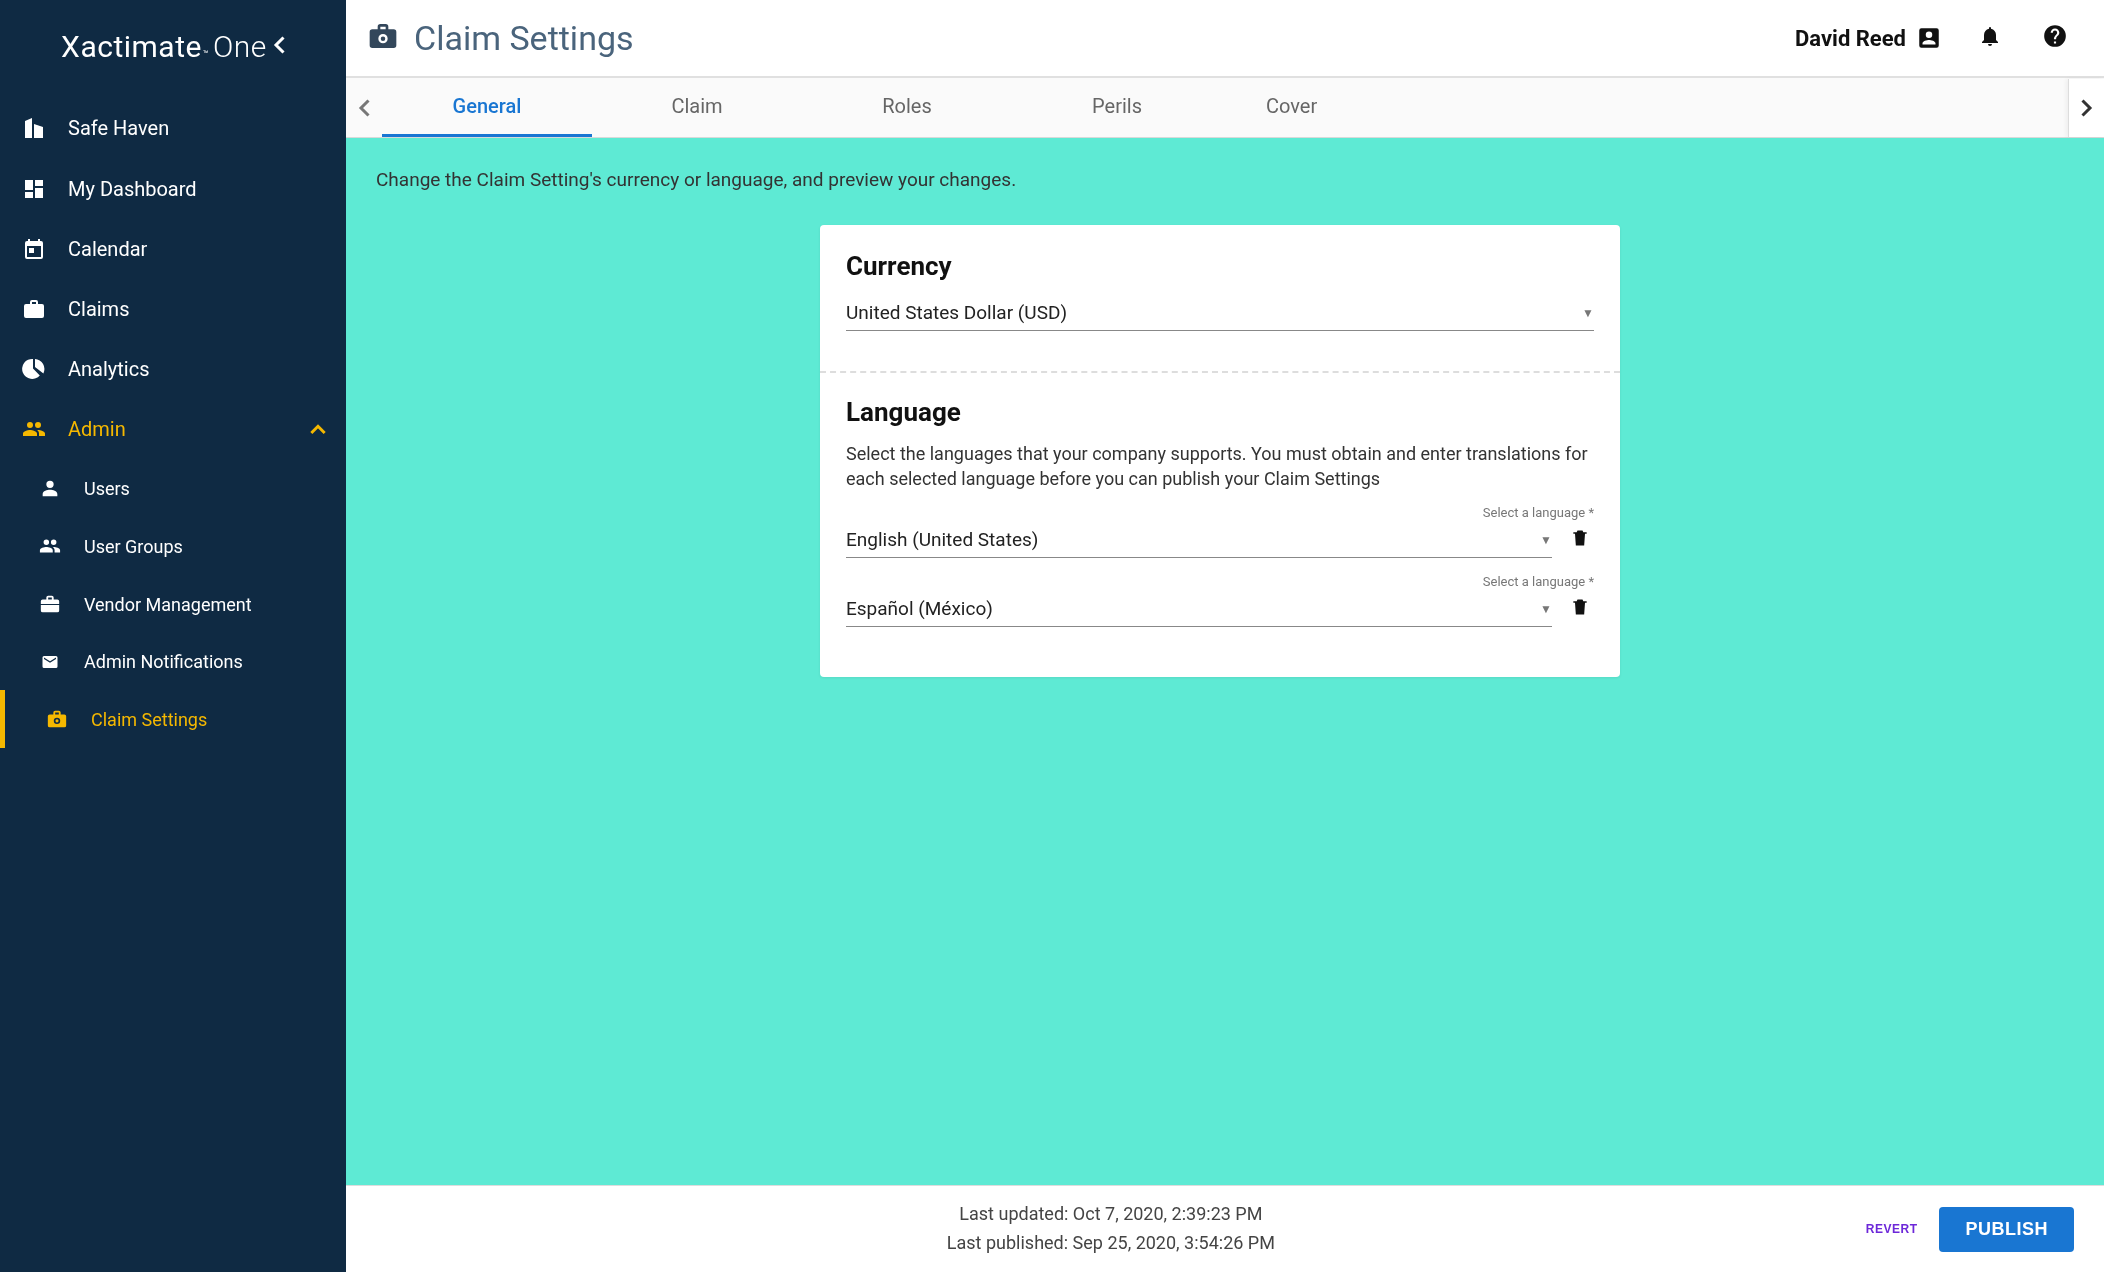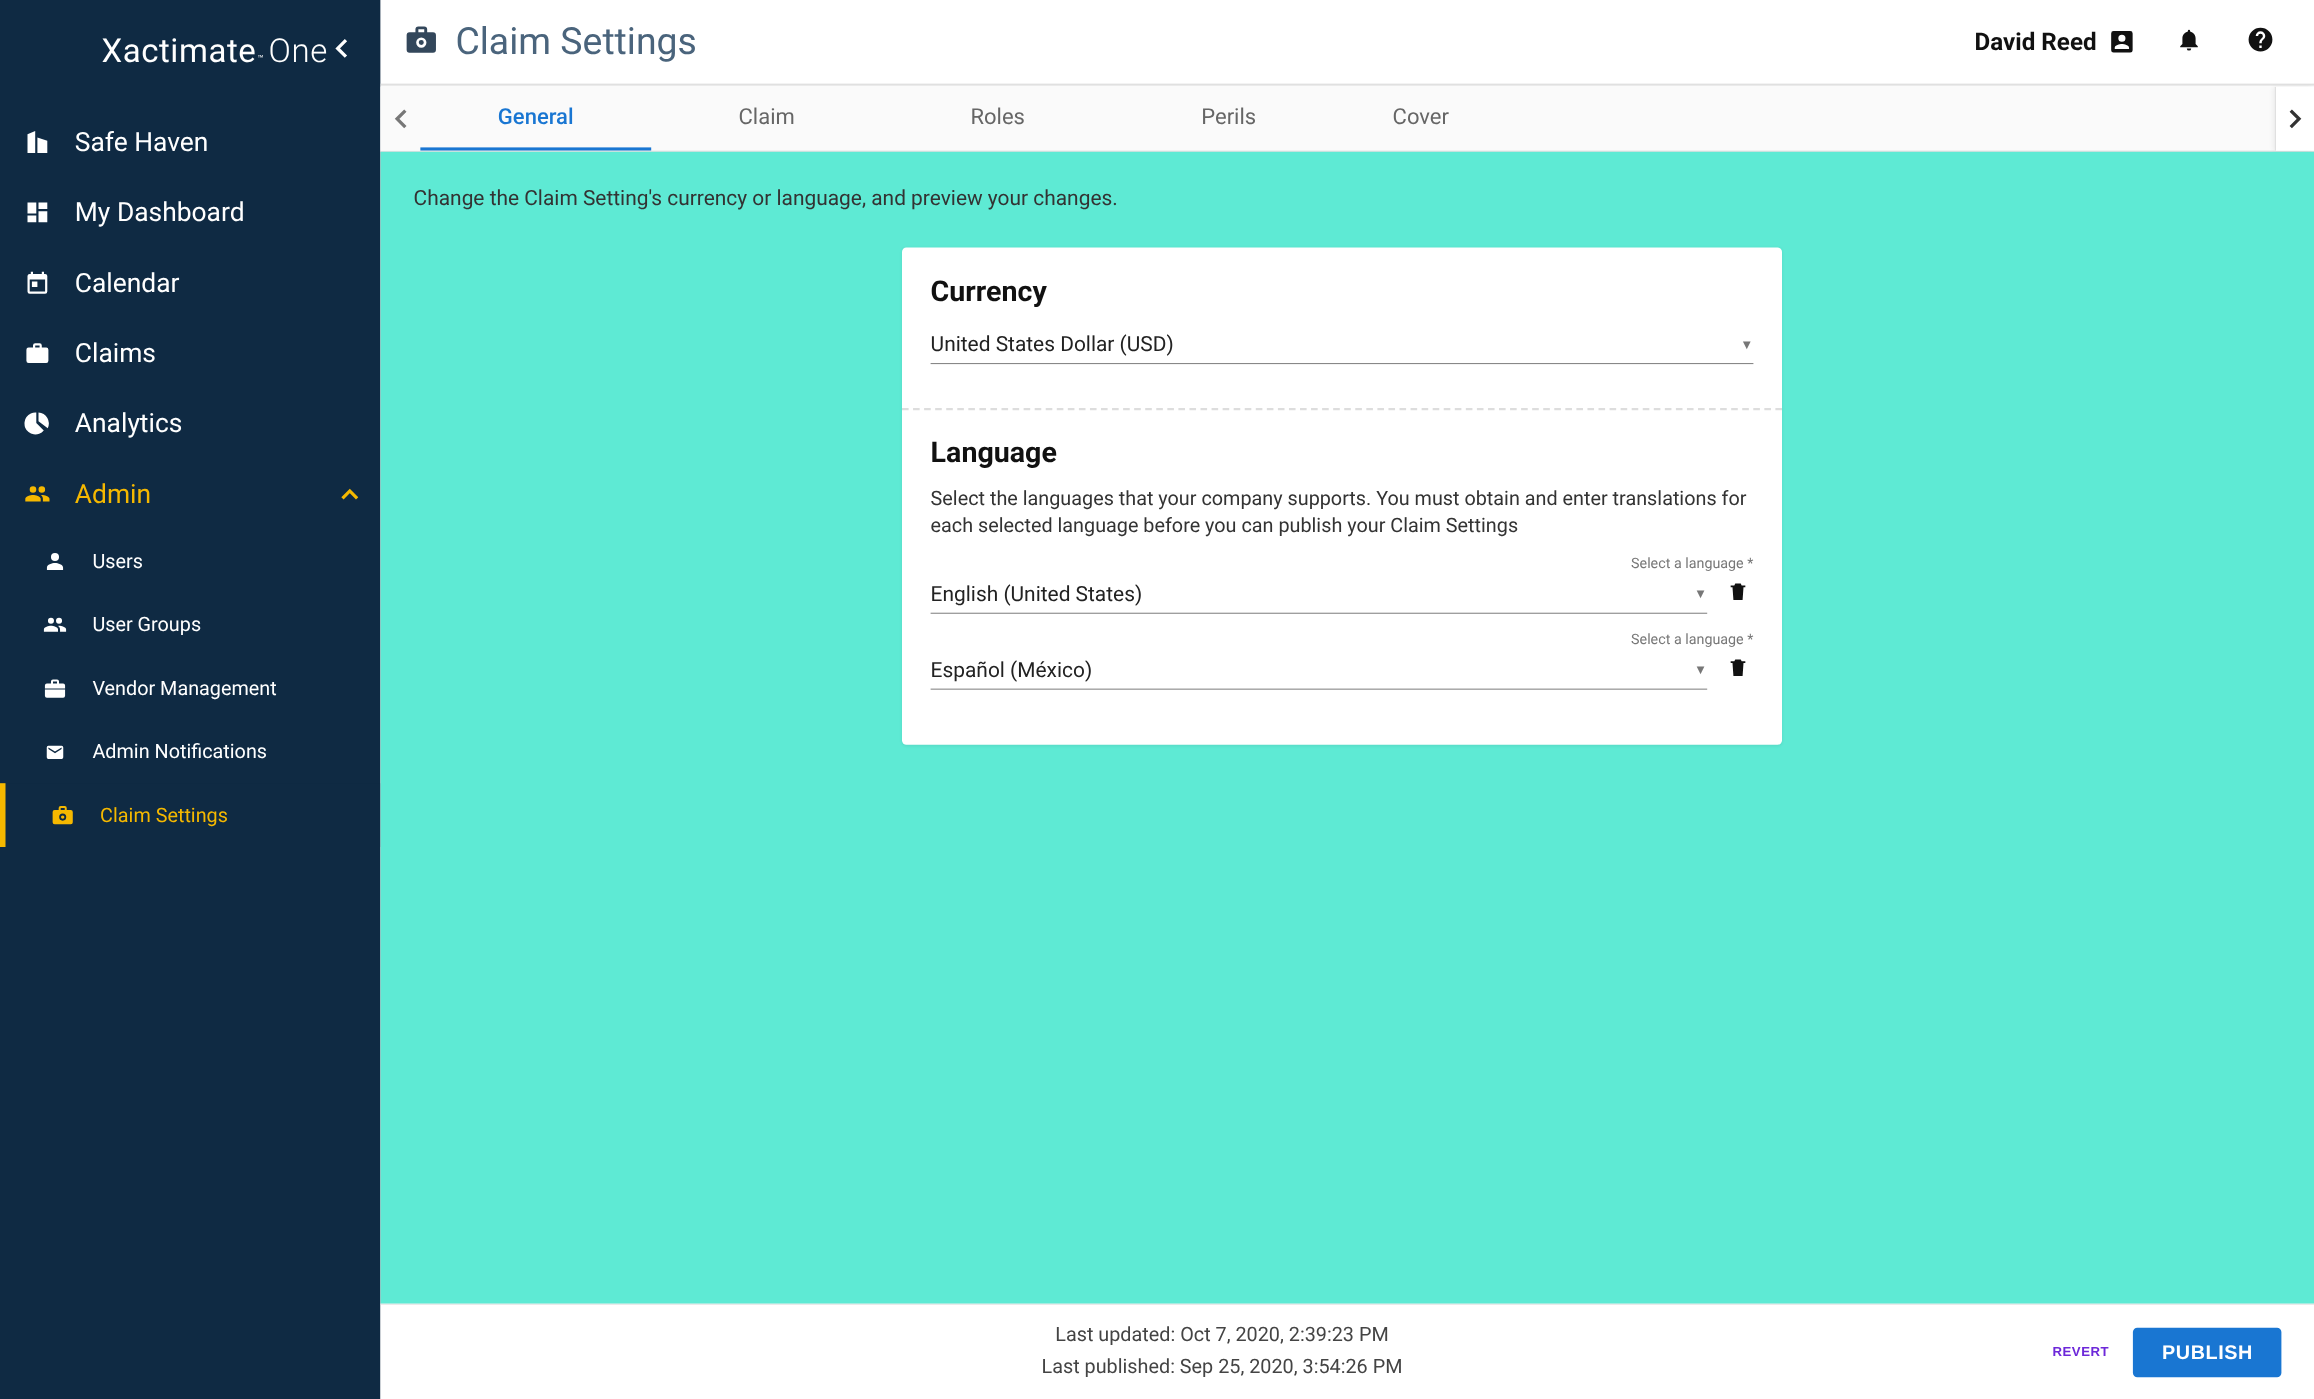--- a/index.html
+++ b/index.html
@@ -12,21 +12,21 @@
     background: #0f2a43;
     color: #fff;
     display: flex;
     flex-direction: column;
     flex-shrink: 0;
     overflow-y: auto;
   }
   .sidebar-header {
     display: flex;
     align-items: center;
-    justify-content: flex-end;
+    justify-content: center;
     padding: 28px 24px 28px 30px;
   }
   .brand {
     font-size: 30px;
     font-weight: 400;
     letter-spacing: 0.5px;
     display: flex;
     align-items: baseline;
   }
   .brand .thin { font-weight: 300; }
@@ -36,21 +36,21 @@
     font-size: 22px;
     cursor: pointer;
     padding: 6px;
   }
   .nav { list-style: none; padding: 0; margin-top: 4px; }
   .nav-item {
     display: flex;
     align-items: center;
     padding: 18px 20px 18px 20px;
     cursor: pointer;
-    font-size: 24px;
+    font-size: 20px;
     color: #fff;
     gap: 20px;
   }
   .nav-item .icon-slot { width: 28px; display: flex; justify-content: center; }
   .nav-item.expandable { justify-content: flex-start; }
   .nav-item .spacer { flex: 1; }
   .nav-item.admin { color: #f5b800; }
   .nav-item.admin svg { fill: #f5b800; }
   .sub-nav { list-style: none; }
   .sub-nav .nav-item { padding-left: 36px; font-size: 18px; }

